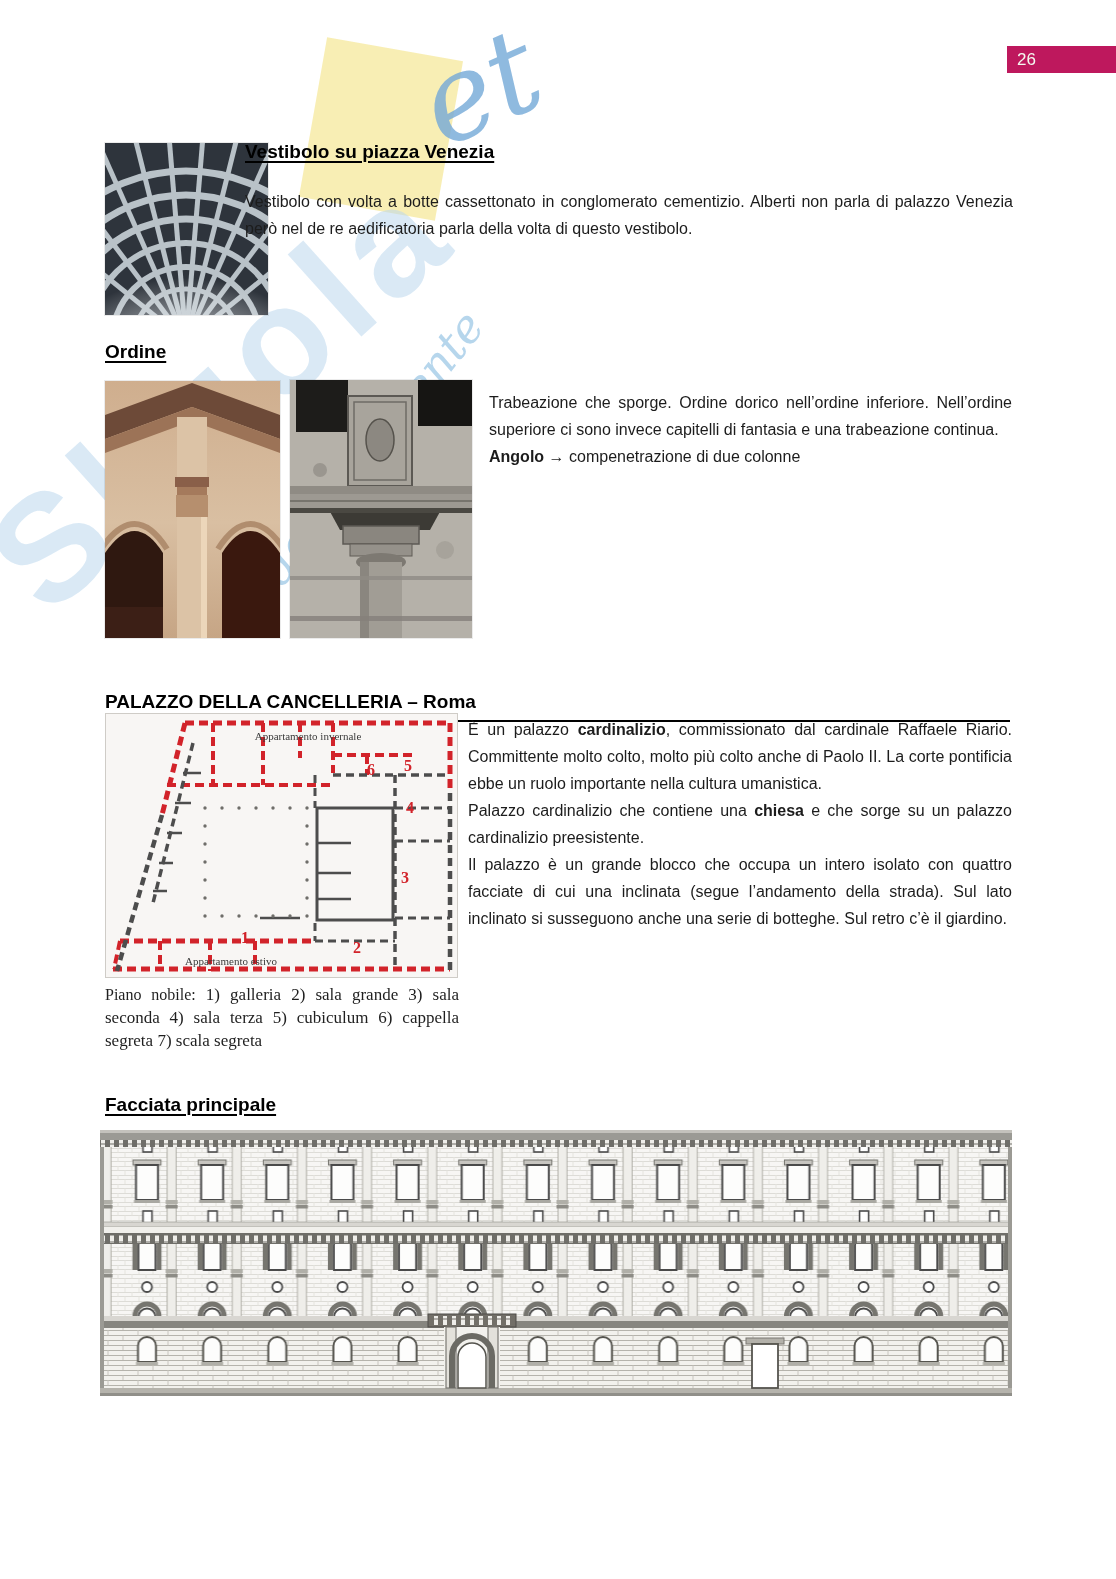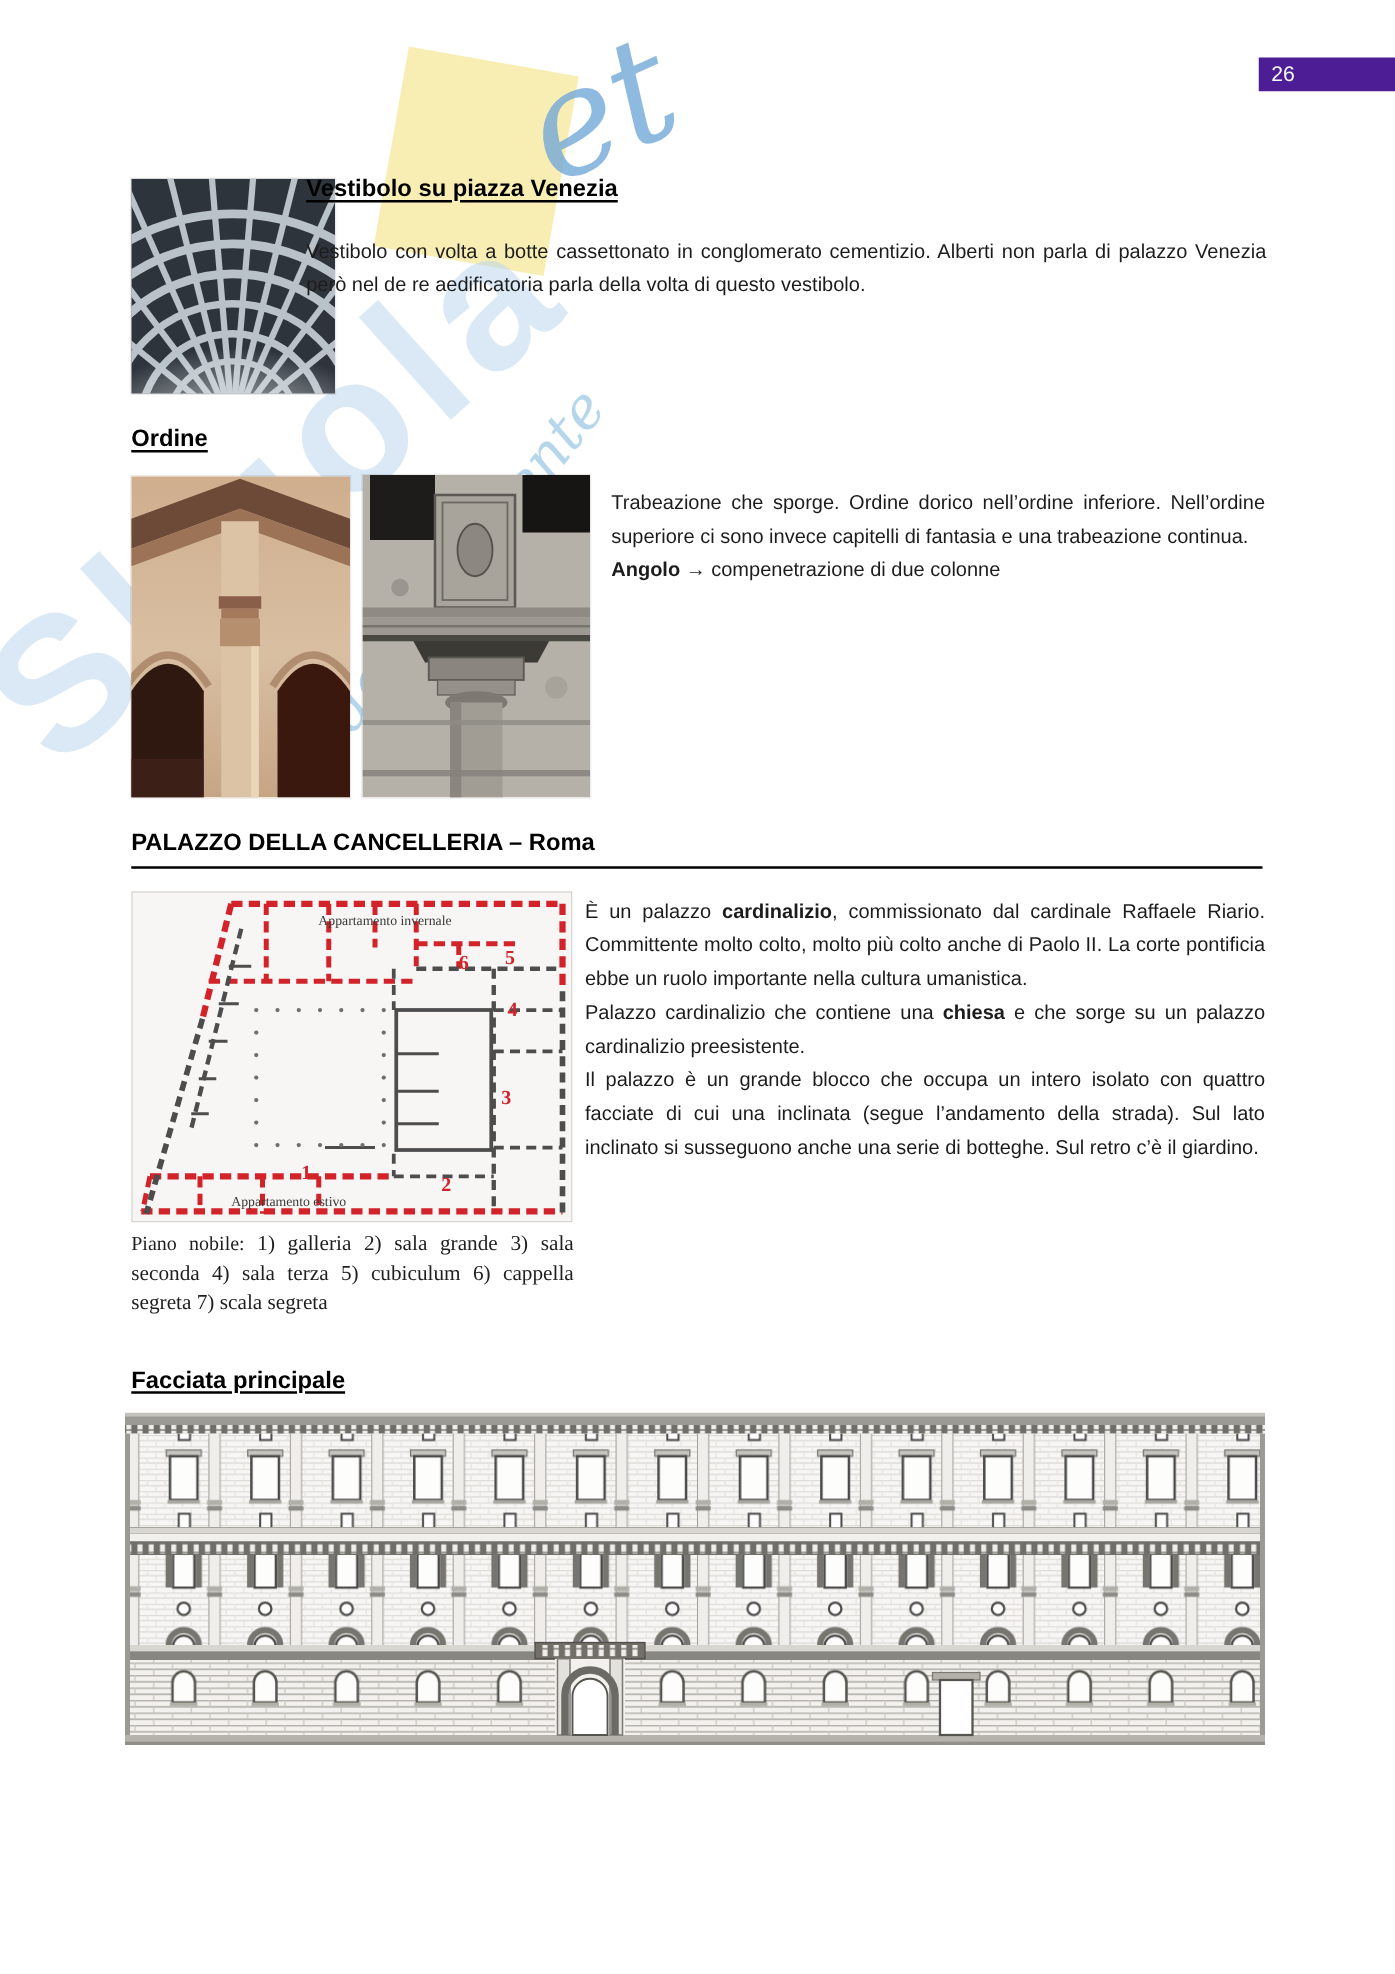--- a/index.html
+++ b/index.html
@@ -11,26 +11,26 @@
   .wm{z-index:0;pointer-events:none;}
   .wm-brand{left:-46px;top:515px;font-size:152px;font-weight:bold;letter-spacing:10px;
             color:#bcd8ee;opacity:.55;transform:rotate(-42deg);transform-origin:0 0;white-space:nowrap;}
   .wm-note{left:312px;top:48px;width:138px;height:162px;background:#f8edb0;opacity:.95;
            transform:rotate(10deg);}
   .wm-et{left:398px;top:48px;font-family:"DejaVu Serif",serif;font-style:italic;font-size:118px;
          color:#74a9d8;opacity:.8;transform:rotate(-24deg);transform-origin:0 0;}
   .wm-tag{left:248px;top:562px;font-family:"DejaVu Serif",serif;font-style:italic;font-size:46px;
           color:#a5cce8;opacity:.8;transform:rotate(-52deg);transform-origin:0 0;white-space:nowrap;}
   
-  .pagenum{left:1007px;top:46px;width:109px;height:27px;background:#4c1d95;color:#f4f9f0;
+  .pagenum{left:1007px;top:46px;width:109px;height:27px;background:#be185d;color:#f4f9f0;
            font-size:17px;line-height:27px;padding-left:10px;box-sizing:border-box;}
   
   .h1{font-size:19px;font-weight:bold;color:#000;}
   .h1.u{text-decoration:underline;text-decoration-thickness:2px;text-underline-offset:3px;}
-  .rule-head{border-bottom:2.5px solid #000;padding-bottom:7px;}
+  .rule-head{border-bottom:2.5px solid #000;padding-bottom:7px;margin-top:27px;}
   
   .body-text{font-size:16px;line-height:27px;text-align:justify;}
   .body-text p{margin:0;}
   .caption{font-family:"Liberation Serif",serif;font-size:17px;line-height:23px;text-align:justify;color:#1f1f1f;}
   .caption .lead{font-size:16px;}
   .imgbox{box-shadow:0 0 0 1px rgba(0,0,0,.08);}
 </style>
 </head>
 <body>
 

